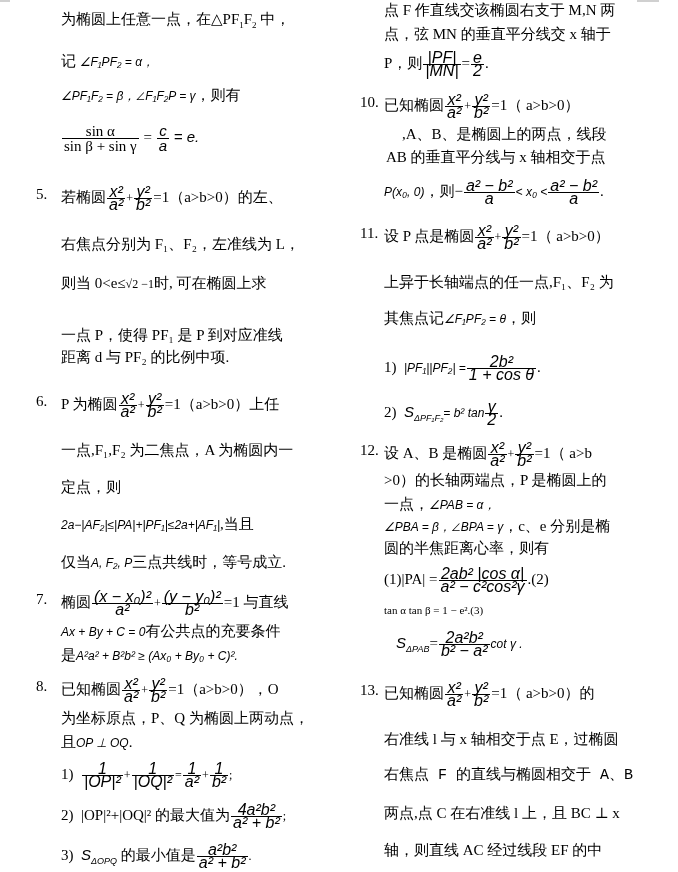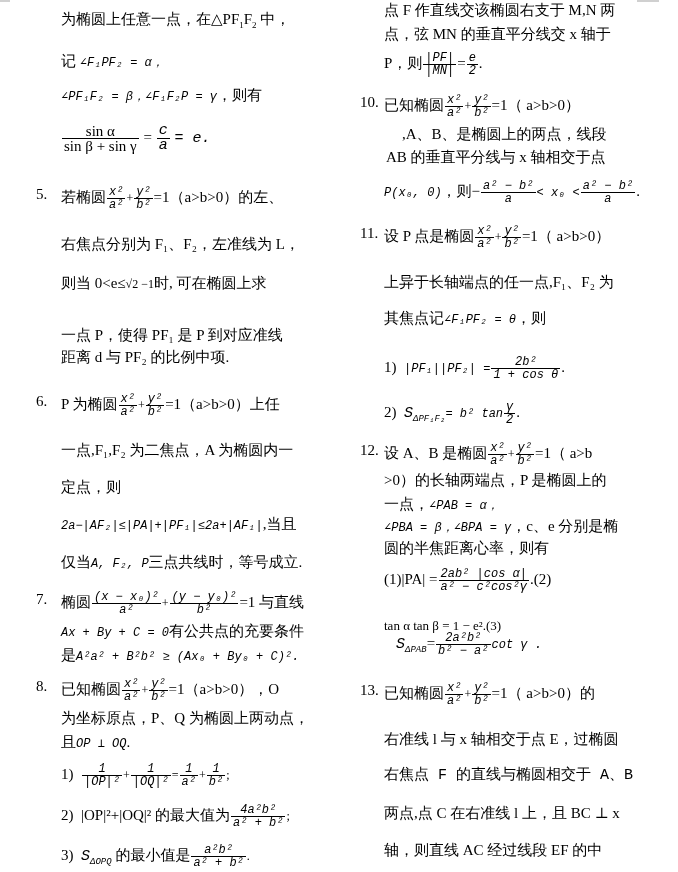--- a/index.html
+++ b/index.html
@@ -2,27 +2,27 @@
 <html><head>
 <meta charset="utf-8">
 <style>
   html, body { margin: 0; padding: 0; background: #ffffff; }
   body { width: 678px; height: 872px; position: relative; overflow: hidden;
          font-family: "Liberation Serif", "DejaVu Serif", serif; color: #000; font-size: 15px; }
   .corner-mark { position: absolute; top: 0; height: 2px; background: #d0d0d0; }
   .col { position: absolute; top: 0; }
   .line { position: absolute; white-space: nowrap; line-height: 20px; }
   .num { position: absolute; }
-  .m { font-style: italic; font-family: Liberation Mono, monospace; }
+  .m { font-style: italic; font-family: Liberation Sans, sans-serif; }
   .mn { font-family: "Liberation Serif", serif; }
   .small { font-size: 12px; }
   .frac { display: inline-block; vertical-align: middle; text-align: center; line-height: 14px; margin: 0 1px; }
   .frac > span { display: block; padding: 0 2px; }
   .frac > .top { border-bottom: 1px solid #000; }
-  .frac.sm { font-size: 12px; line-height: 12px; }
+  .frac.sm { font-size: 16px; line-height: 12px; }
   sup, sub { font-size: 9px; line-height: 0; }
 </style>
 </head>
 <body>
 
 <div class="corner-mark" style="left:0;width:10px;"></div>
 <div class="corner-mark" style="left:637px;width:22px;"></div>
 
 <div class="col" style="left:0;width:340px;">
 
@@ -144,21 +144,21 @@
   <div class="line" style="left:44px;top:494px;">
     <span>一点，</span><span class="m small">∠PAB = α，</span>
   </div>
   <div class="line" style="left:44px;top:516px;">
     <span class="m small">∠PBA = β，∠BPA = γ</span><span>，c、e 分别是椭</span>
   </div>
   <div class="line" style="left:44px;top:538px;">圆的半焦距离心率，则有</div>
   <div class="line" style="left:44px;top:568px;">
     <span class="mn">(1)|PA| =</span><span class="frac sm m"><span class="top">2ab² |cos α|</span><span>a² − c²cos²γ</span></span><span class="mn">.(2)</span>
   </div>
-  <div class="line" style="left:44px;top:616px;font-size:13px;">tan α tan β = 1 − e².(3)</div>
+  <div class="line" style="left:44px;top:600px;font-size:11px;">tan α tan β = 1 − e².(3)</div>
   <div class="line" style="left:44px;top:632px;margin-left:12px;">
     <span class="m">S</span><sub class="m">ΔPAB</sub>=<span class="frac sm m"><span class="top">2a²b²</span><span>b² − a²</span></span><span class="m small">cot γ .</span>
   </div>
 
   <div class="num" style="left:20px;top:682px;">13.</div>
   <div class="line" style="left:44px;top:682px;">
     <span>已知椭圆</span><span class="frac sm m"><span class="top">x²</span><span>a²</span></span><span class="small">+</span><span class="frac sm m"><span class="top">y²</span><span>b²</span></span><span>=1（ a&gt;b&gt;0）的</span>
   </div>
   <div class="line" style="left:44px;top:729px;">右准线 l 与 x 轴相交于点 E，过椭圆</div>
   <div class="line" style="left:44px;top:766px;font-family:Liberation Mono, monospace;">右焦点 F 的直线与椭圆相交于 A、B</div>

